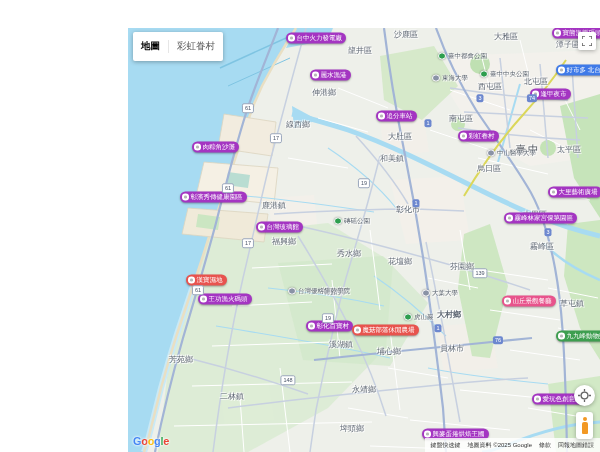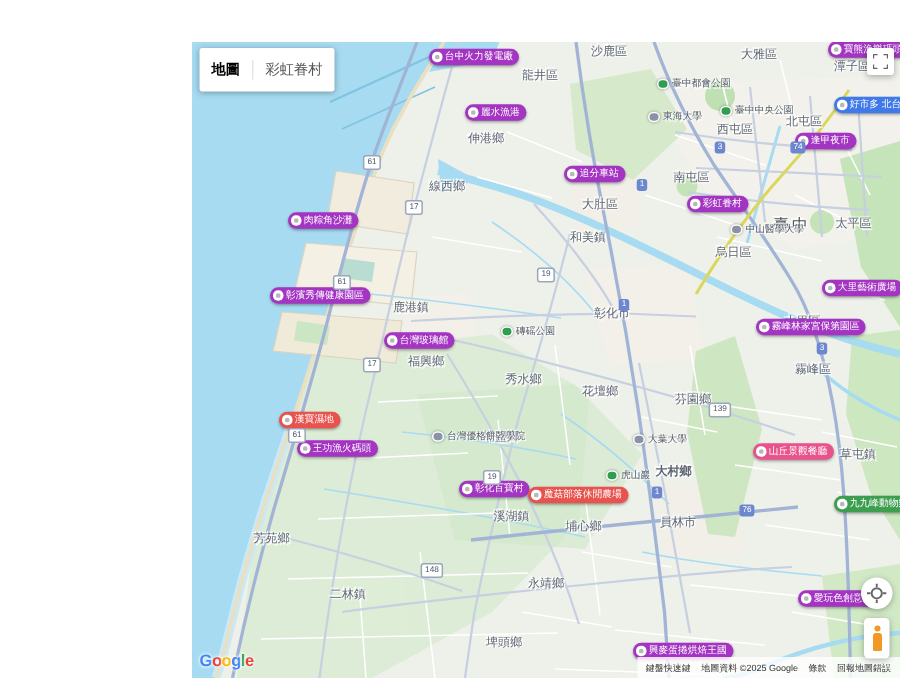--- a/index.html
+++ b/index.html
@@ -244,21 +244,21 @@
         <div class="twn" style="left: 272px; top: 233px;">花壇鄉</div>
         <div class="twn" style="left: 334px; top: 238px;">芬園鄉</div>
         <div class="twn" style="left: 206px; top: 263px;">埔鹽鄉</div>
         <div class="twn" style="left: 321px; top: 286px; font-weight: bold;">大村鄉</div>
         <div class="twn" style="left: 324px; top: 320px;">員林市</div>
         <div class="twn" style="left: 213px; top: 316px;">溪湖鎮</div>
         <div class="twn" style="left: 261px; top: 323px;">埔心鄉</div>
         <div class="twn" style="left: 236px; top: 361px;">永靖鄉</div>
         <div class="twn" style="left: 53px; top: 331px;">芳苑鄉</div>
         <div class="twn" style="left: 104px; top: 368px;">二林鎮</div>
-        <div class="twn" style="left: 200px; top: 400px; padding-left: 16px;">埤頭鄉</div>
+        <div class="twn" style="left: 216px; top: 400px; padding-left: 16px;">埤頭鄉</div>
         <div class="dotw" style="left: 313px; top: 28px;">
           <div class="dot green"></div>
           <div class="" style="display: inline;">臺中都會公園</div>
         </div>
         <div class="dotw" style="left: 307px; top: 50px;">
           <div class="dot gray"></div>
           <div class="" style="display: inline;">東海大學</div>
         </div>
         <div class="dotw" style="left: 355px; top: 46px;">
           <div class="dot green"></div>

